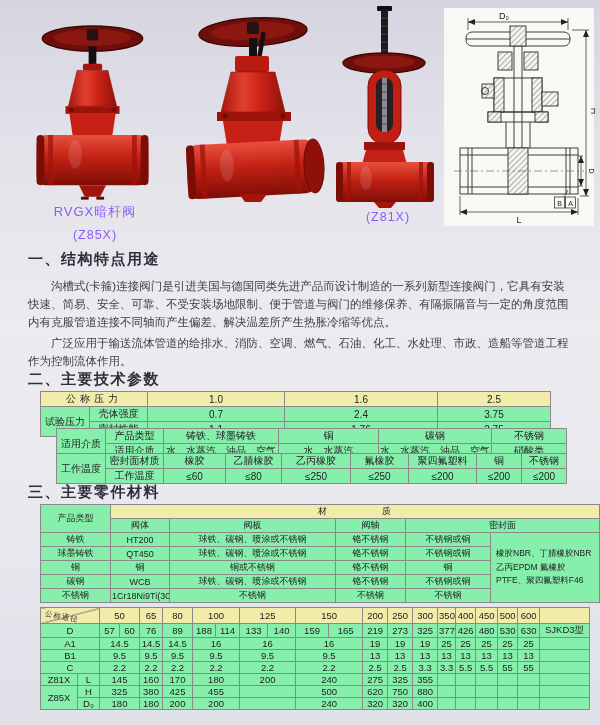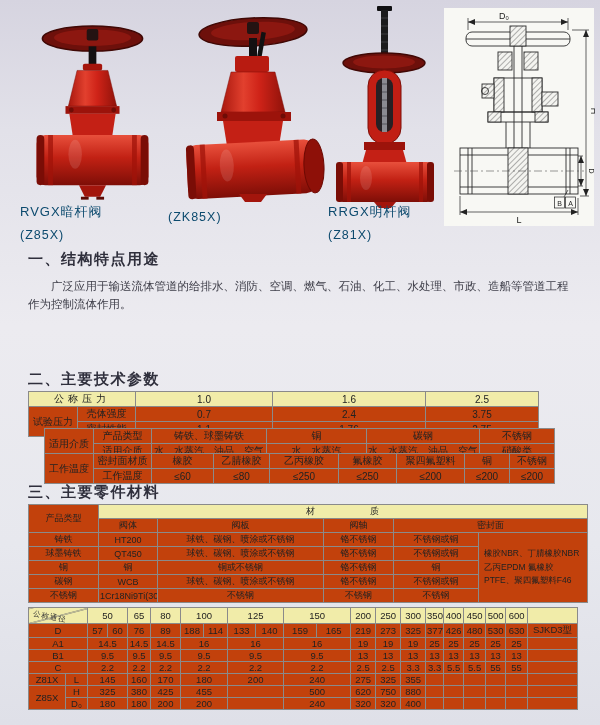--- a/index.html
+++ b/index.html
@@ -4,27 +4,27 @@
 <style>
   html,body{margin:0;padding:0;}
   body{
     width:600px;height:725px;
     font-family:"Liberation Sans","DejaVu Sans",sans-serif;
     background:linear-gradient(180deg,#d6d4e0 0%,#e2e1e9 18%,#ecebf0 45%,#e7e8ee 75%,#dfe0e8 100%);
     color:#32323c; overflow:hidden;
   }
   .page{position:relative;width:600px;height:725px;}
   .fig{position:absolute;}
-  .caption{position:absolute;color:#0c4a6e;}
+  .caption{position:absolute;text-align:center;color:#8b5cf6;}
   .caption .nm{font-size:13px;letter-spacing:1px;}
   .caption .md{font-size:12.5px;margin-top:7px;letter-spacing:1px;}
   .sect-title{position:absolute;left:28px;font-size:15px;font-weight:bold;color:#2f2f3c;letter-spacing:1.5px;}
   .paras{position:absolute;left:28px;top:278px;width:548px;}
   .paras p{margin:0 0 4px 0;font-size:11.5px;line-height:1.55;color:#3d3d48;text-indent:2em;}
-  table.tbl{border-collapse:collapse;table-layout:fixed;position:absolute;left:28px;background:#c2410c;}
+  table.tbl{border-collapse:collapse;table-layout:fixed;position:absolute;left:40px;background:#86efac;}
   table.tbl td{border:1px solid #8a8a8a;text-align:center;vertical-align:middle;
     padding:0 1px;color:#222;overflow:hidden;white-space:nowrap;}
   .yl td, td.yl{background:#f1eca9;}
   .t2 td{height:12px;font-size:10px;}
   .t2b{margin-top:-1px;margin-left:16px;} 
   .sp{letter-spacing:4px;}
   .t3 td{height:10px;font-size:9px;}
   .t3 td.mat{letter-spacing:55px;padding-left:55px;background:#f1eca9;}
   .t3 td.note{font-size:8.5px;line-height:1.6;white-space:normal;text-align:left;padding:2px 5px;}
   .t4 td{height:11px;font-size:9.5px;}
@@ -212,29 +212,28 @@
         <text x="126.5" y="197.5" font-size="7">A</text>
       </g>
     </svg>
   </div>
 
   <div class="caption" style="left:20px;top:203px;width:150px;">
     <div class="nm">RVGX暗杆阀</div>
     <div class="md">(Z85X)</div>
   </div>
   <div class="caption" style="left:168px;top:203px;width:160px;">
-    <div class="md">(ZK85X)</div>
   </div>
   <div class="caption" style="left:328px;top:203px;width:120px;">
-    <div class="nm">RRGX明杆阀</div>
     <div class="md">(Z81X)</div>
   </div>
 
   <div class="sect-title" style="top:250px;">一、结构特点用途</div>
   <div class="paras">
+    <p>沟槽式(卡箍)连接阀门是引进美国与德国同类先进产品而设计制造的一系列新型连接阀门，它具有安装快速、简易、安全、可靠、不受安装场地限制、便于管道与阀门的维修保养、有隔振隔音与一定的角度范围内有克服管道连接不同轴而产生偏差、解决温差所产生热胀冷缩等优点。</p>
     <p>广泛应用于输送流体管道的给排水、消防、空调、燃气、石油、化工、水处理、市政、造船等管道工程作为控制流体作用。</p>
   </div>
 
   <div class="sect-title" style="top:370px;">二、主要技术参数</div>
 
   <table class="tbl t2" style="top:391px;width:510px;">
     <colgroup>
         <col style="width:49px">
         <col style="width:58px">
         <col style="width:137px">

